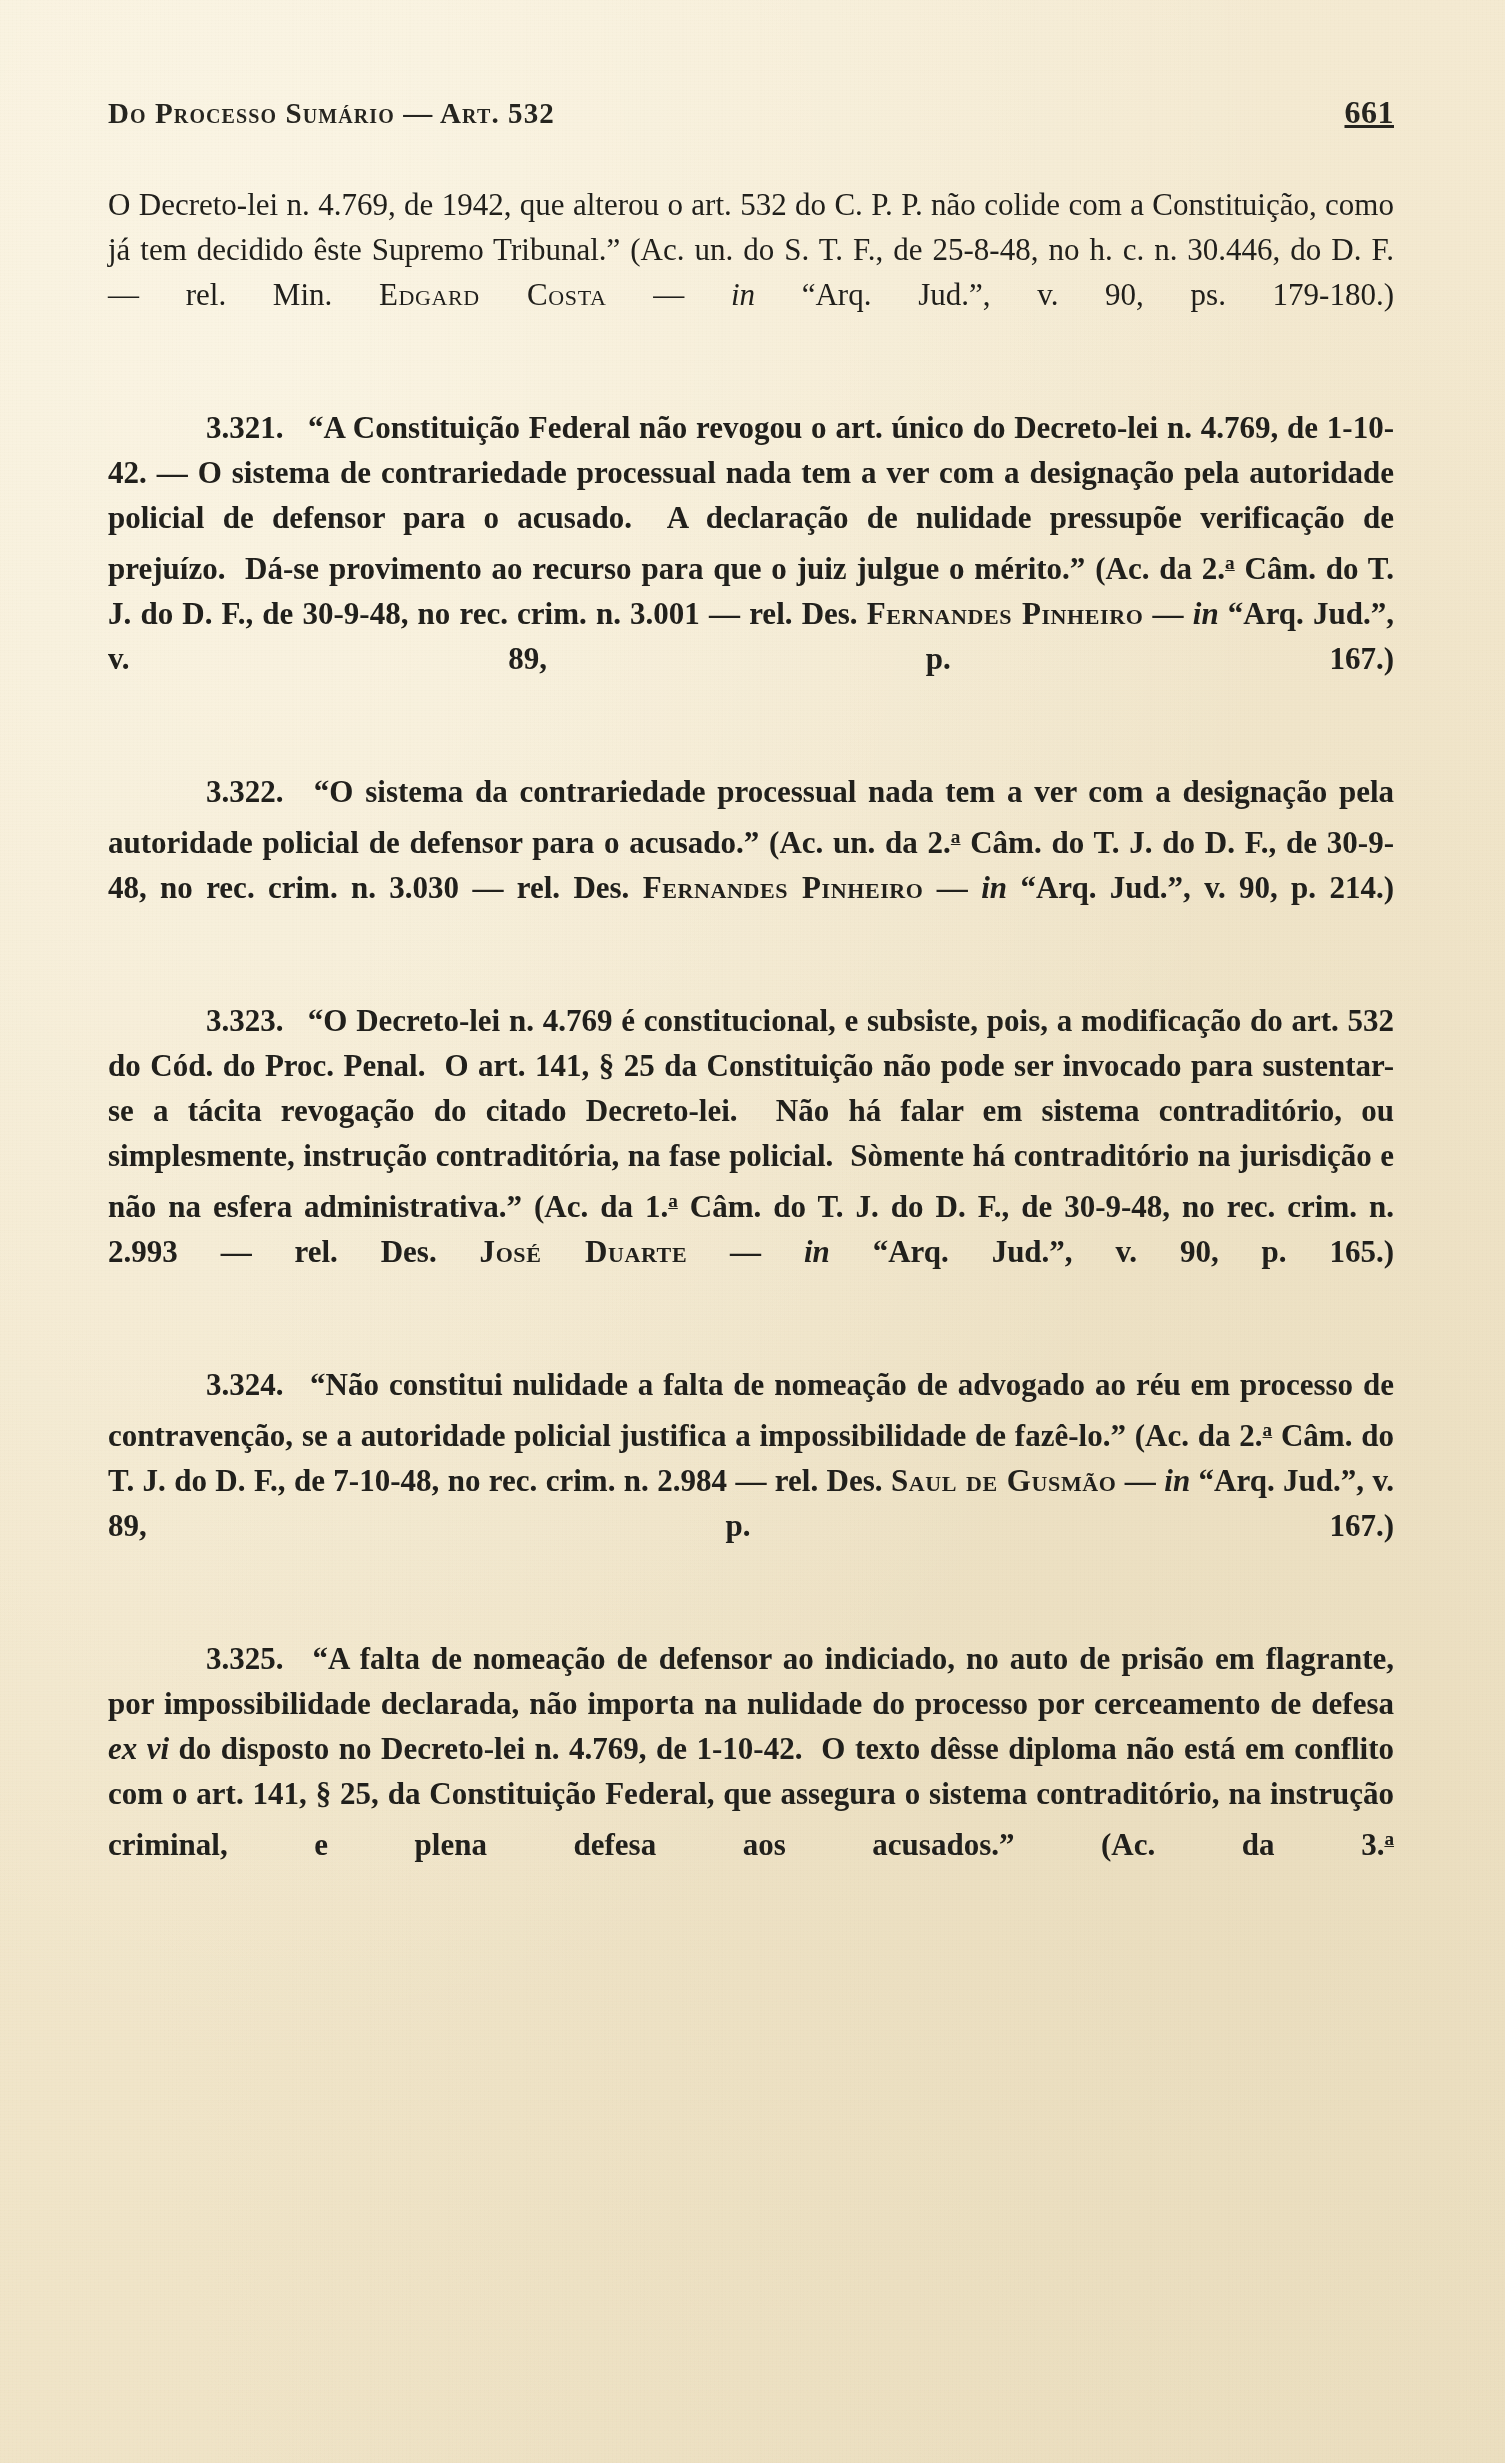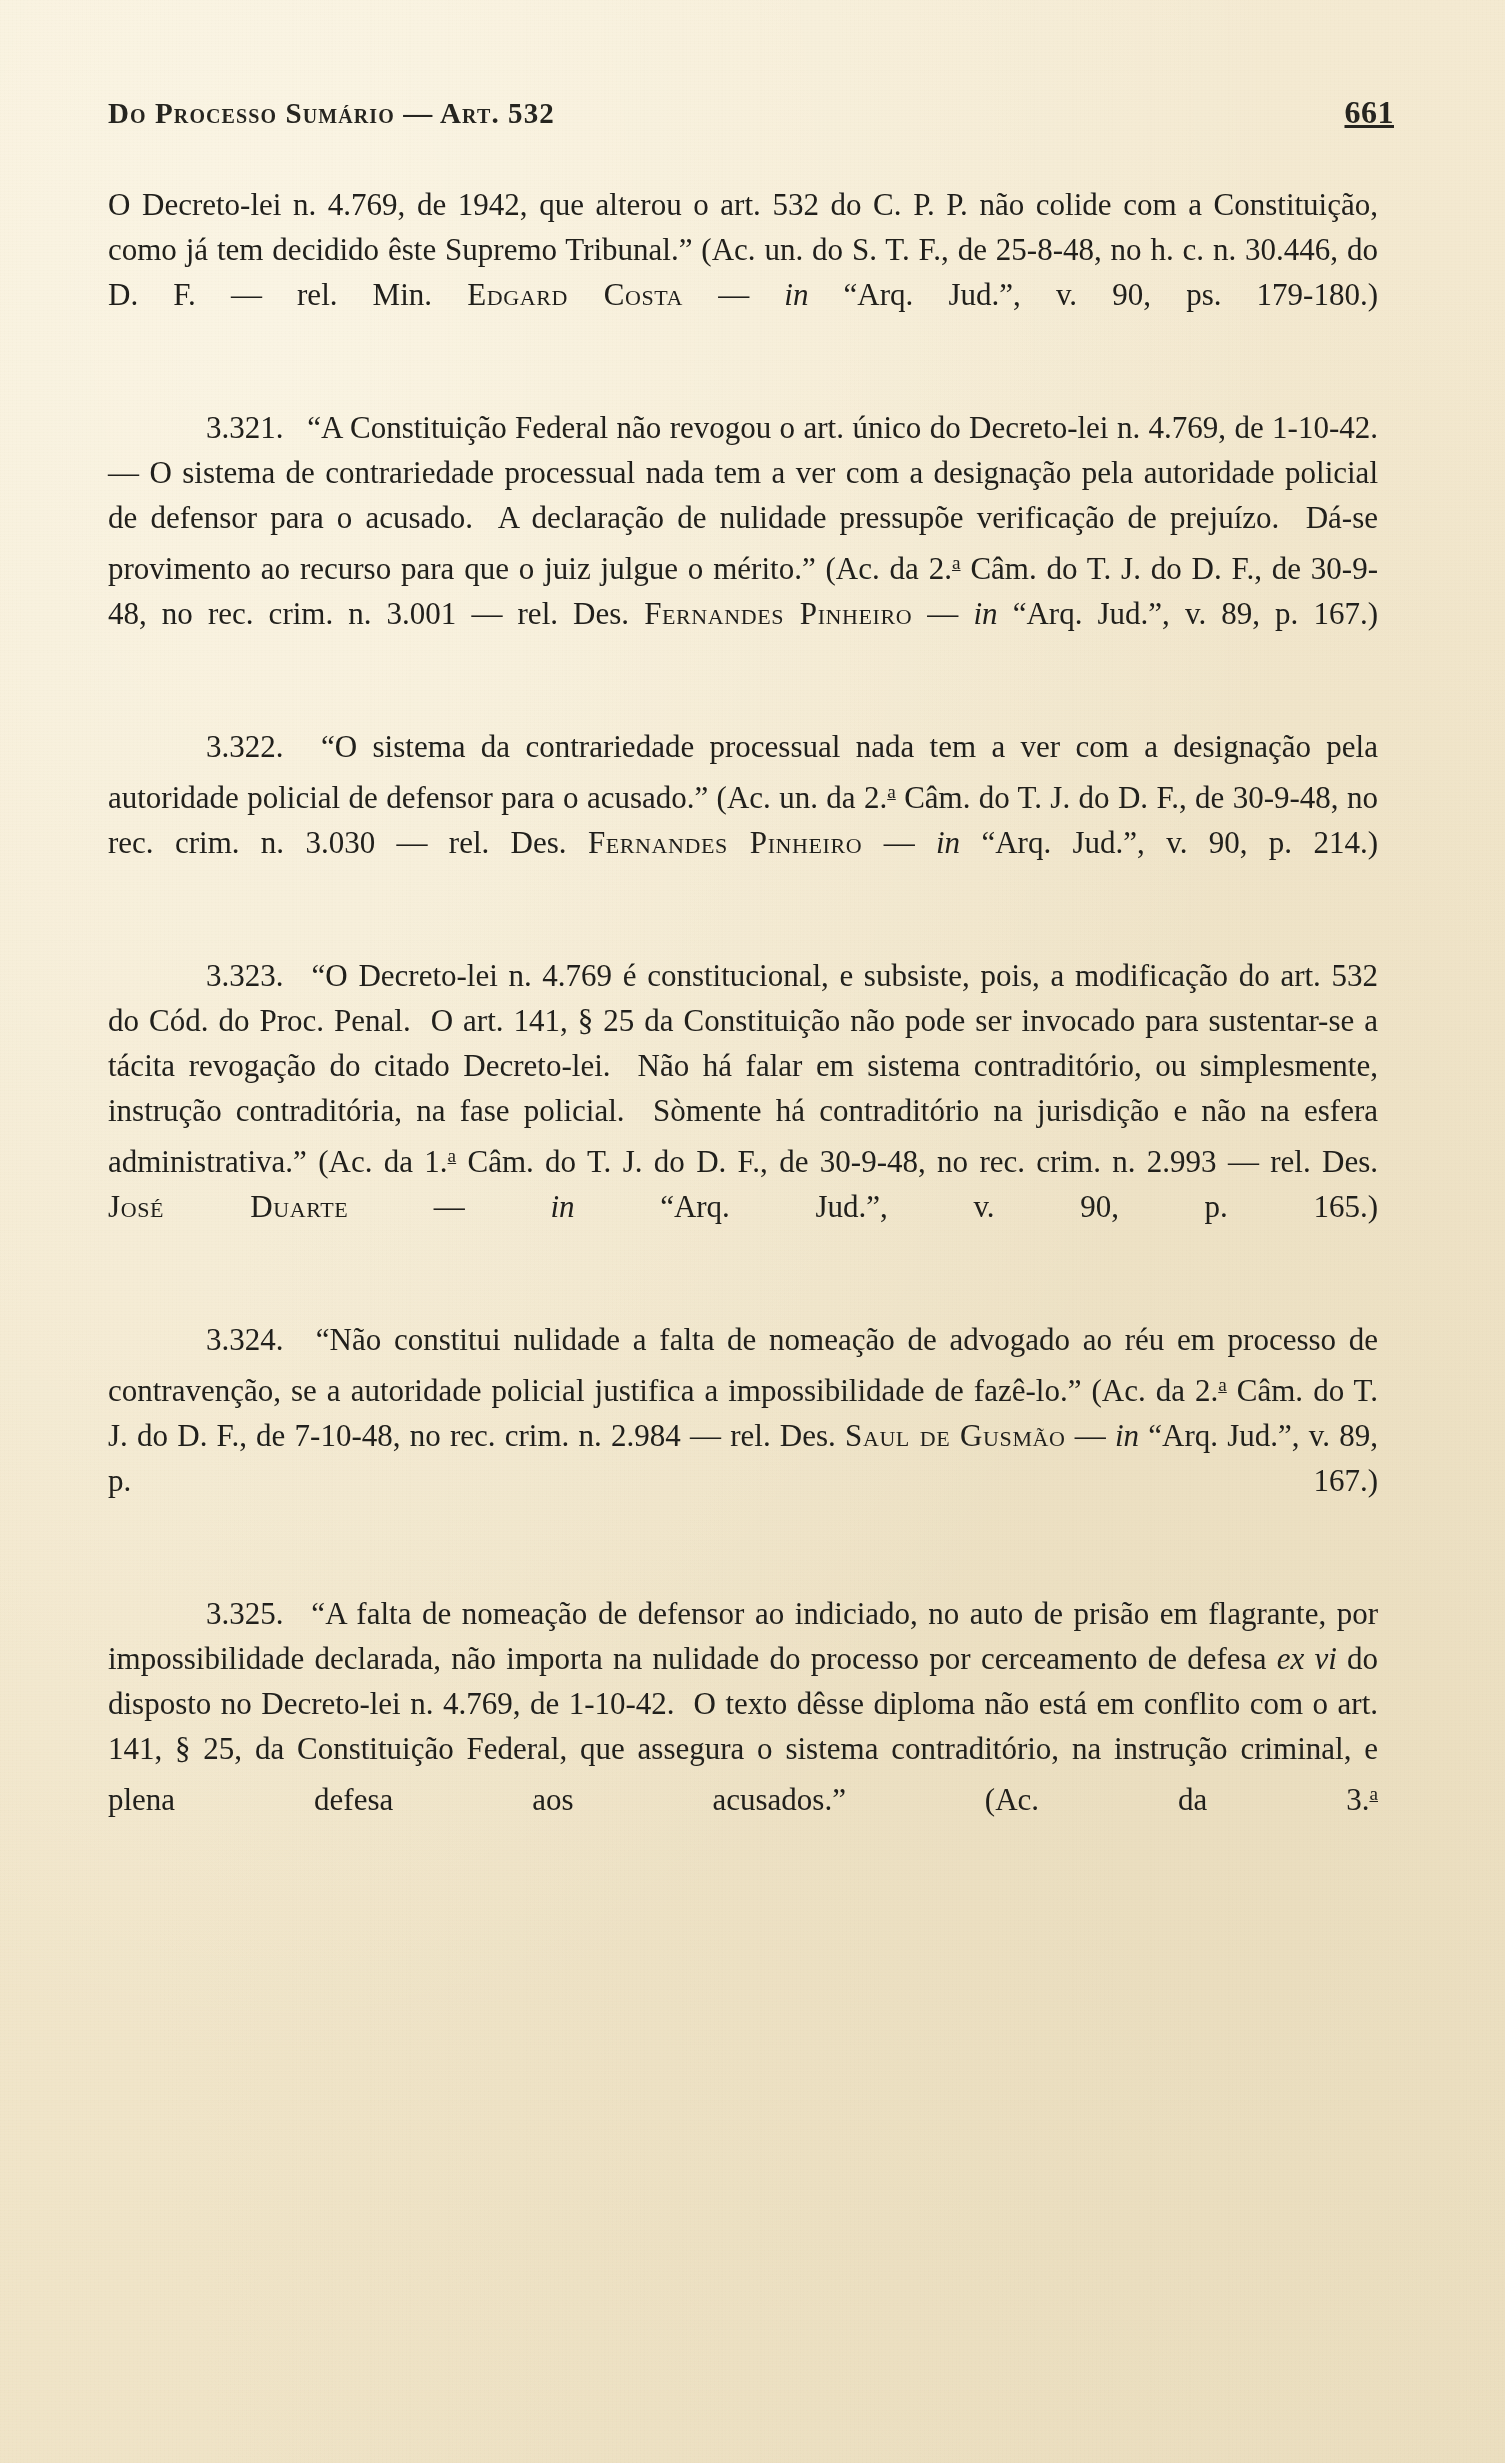--- a/index.html
+++ b/index.html
@@ -70,24 +70,24 @@
     margin-top: 33px;
     font-size: 31px;
     line-height: 45px;
     text-align: justify;
     text-justify: inter-word;
     -webkit-hyphens: none;
     hyphens: none;
     word-spacing: 0.5px;
   }
   .para {
-    margin: 0 16px 0 0;
+    margin: 0 0 0 0;
     text-align: justify;
   }
-  .para + .para { margin-top: 43px; }
+  .para + .para { margin-top: 43px; font-weight: bold; }
   .para.indent { text-indent: 98px; }
   .para.flush { text-indent: 0; }
 
   
   .para::after {
     content: "";
     display: inline-block;
     width: 100%;
   }
 

